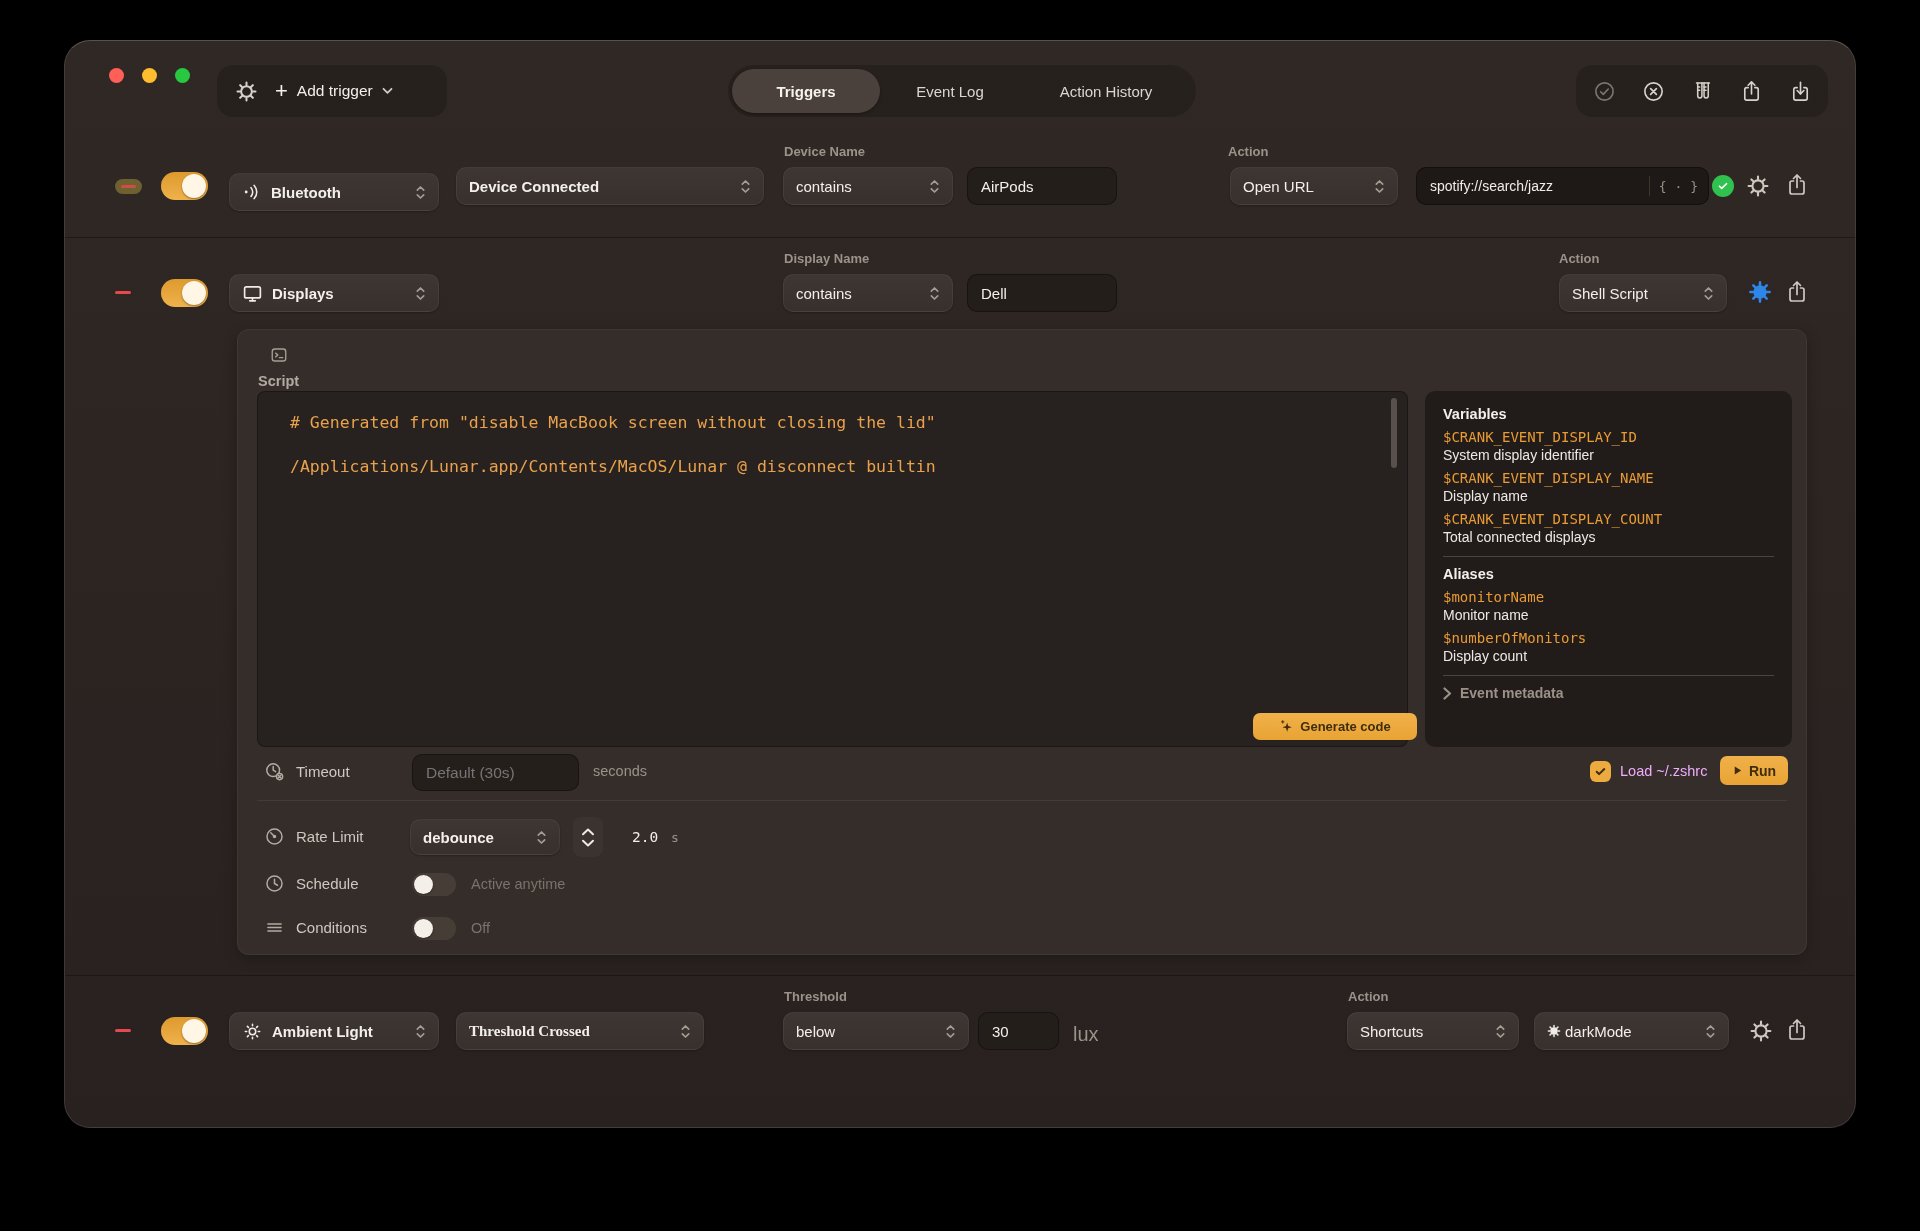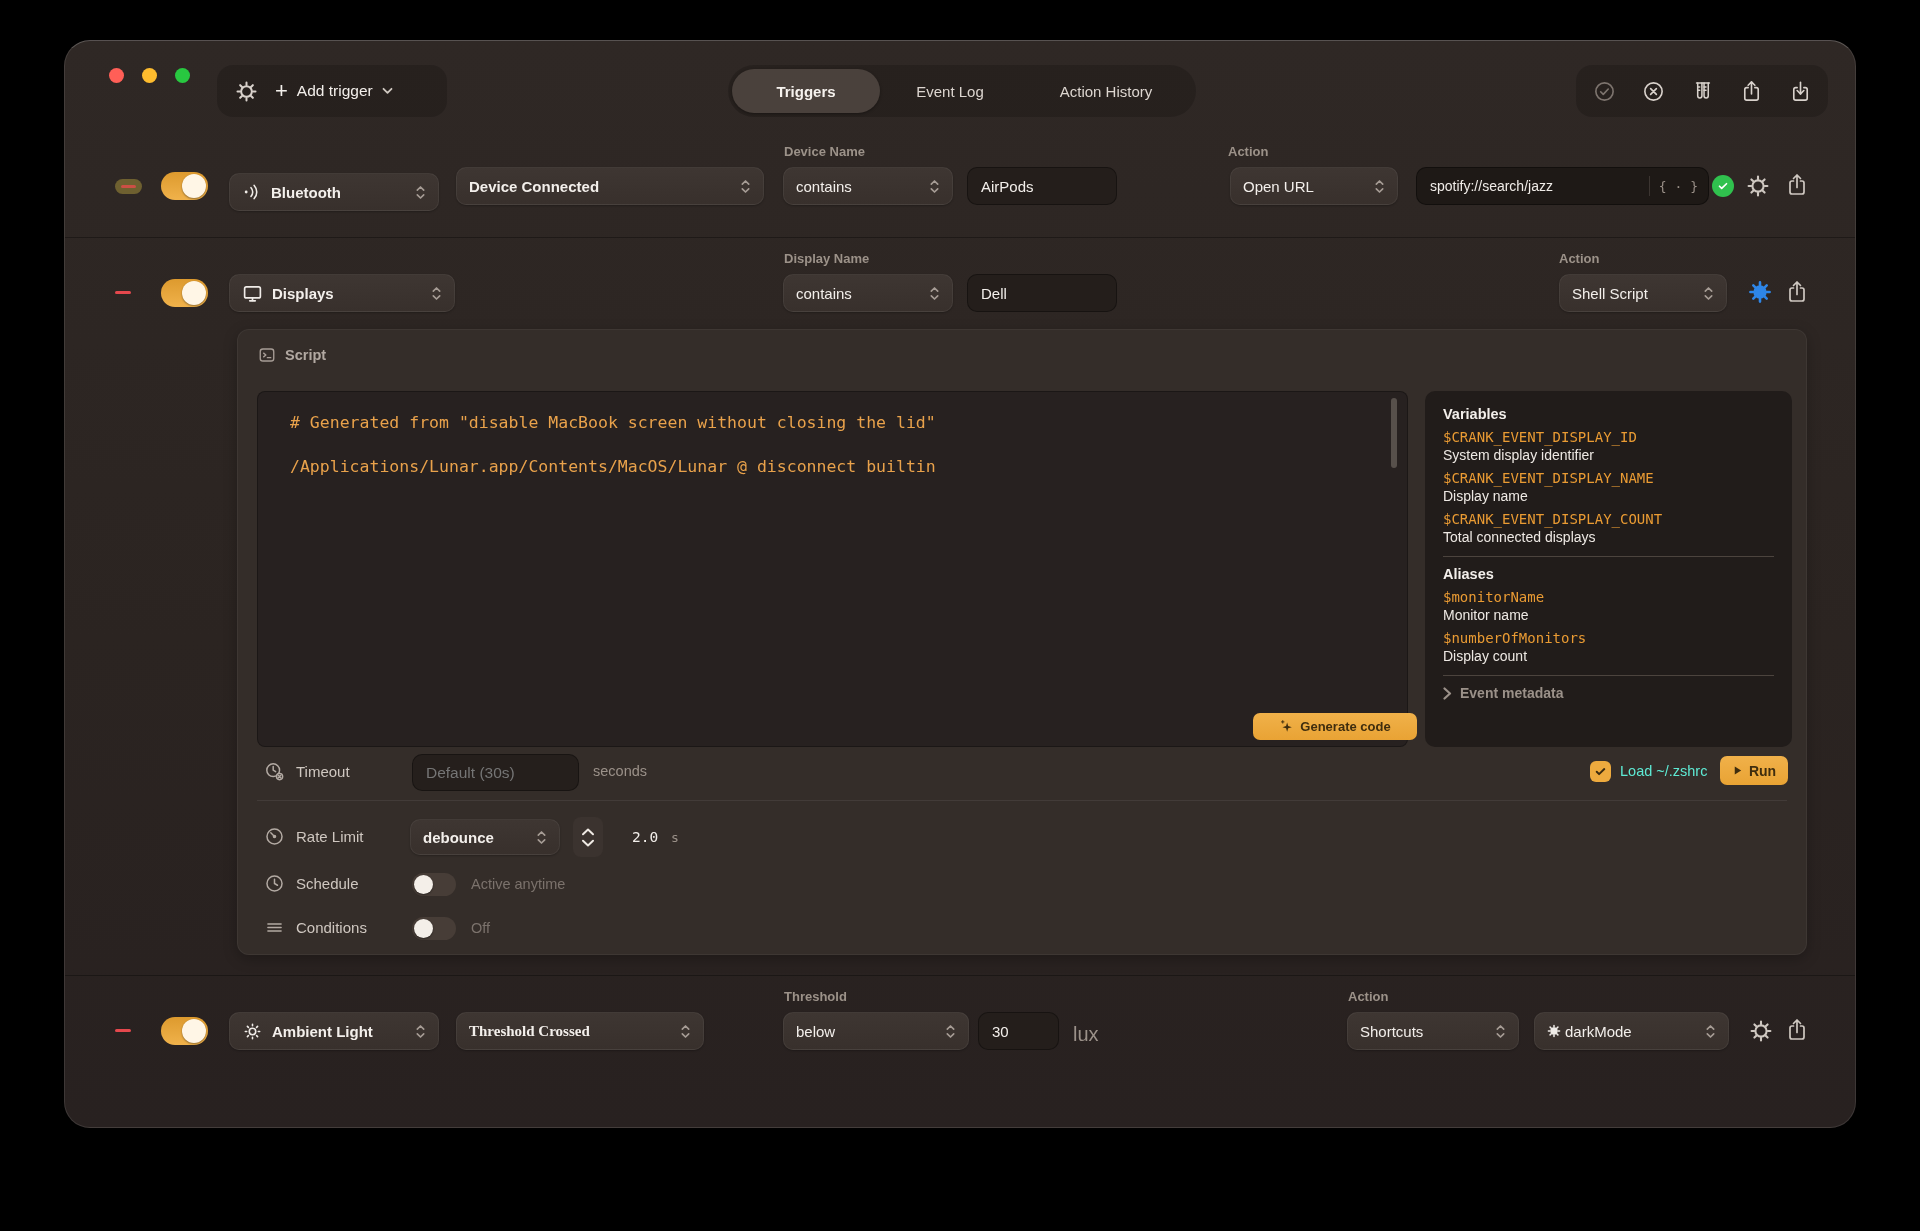--- a/index.html
+++ b/index.html
@@ -220,21 +220,21 @@
         </svg>
   </span>
 
   <div class="divider" style="top:196px;"></div>
 
   <span class="minus-bar" style="left:50px; top:250px;"></span>
   <div class="toggle-on" style="left:96px; top:238px;">
         <span class="knob"></span>
       </div>
 
-  <div class="select" style="left:164px; top:233px; width:226px;text-align:center;">
+  <div class="select" style="left:164px; top:233px; width:210px;text-align:center;">
     <svg width="21" height="21" viewBox="0 0 24 24" fill="none" stroke="#f0ece8" stroke-width="1.9" stroke-linecap="round">
       <rect x="3" y="4.5" width="18" height="12.5" rx="2"></rect>
           <path d="M12 17v3"></path>
           <path d="M8.8 20.4h6.4"></path>
     </svg>
     <span>Displays</span>
     <span class="grow"></span>
     <span class="updown">
           <svg viewBox="0 0 12 18" fill="none" stroke="currentColor" stroke-width="1.8" stroke-linecap="round" stroke-linejoin="round">
             <path d="M2.5 6.5 6 3l3.5 3.5"></path>
@@ -276,21 +276,21 @@
   </span>
   <span class="icbtn" style="left:1720px; top:239px;">
     <svg viewBox="0 0 24 24" fill="none" stroke="currentColor" stroke-width="1.7" stroke-linecap="round" stroke-linejoin="round">
           <path d="M8.5 8H7a2 2 0 0 0-2 2v9a2 2 0 0 0 2 2h10a2 2 0 0 0 2-2v-9a2 2 0 0 0-2-2h-1.5"></path>
           <path d="M12 14.5v-12"></path>
           <path d="M8.5 5.5 12 2l3.5 3.5"></path>
         </svg>
   </span>
 
   <div class="panel">
-    <div class="abs" style="left:20px; top:16px; display:flex; align-items:center; gap:9px;">
+    <div class="abs" style="left:20px; top:16px; display:flex; align-items:center; gap:9px;flex-direction:column;">
       <svg width="18" height="18" viewBox="0 0 24 24" fill="none" stroke="#a79d96" stroke-width="1.8" stroke-linecap="round" stroke-linejoin="round">
             <rect x="3" y="4" width="18" height="16" rx="3.5"></rect>
             <path d="M7.5 9.5 10.5 12l-3 2.5"></path>
             <path d="M12.5 15.5h4.5"></path>
           </svg>
       <span style="color:#b2a9a2; font-size:14.5px; font-weight:600;">Script</span>
     </div>
 
     <div class="code">
       <div class="code-line" style="top:21px;"># Generated from "disable MacBook screen without closing the lid"</div>
@@ -338,21 +338,21 @@
     </span>
     <span class="prow-label" style="left:58px; top:433px;">Timeout</span>
     <input class="tinput" style="left: 174px; top: 424px; width: 167px; height: 37px; background: rgb(37, 31, 28); font-size: 15.5px;" placeholder="Default (30s)">
     <span class="abs" style="left:355px; top:433px; color:#9b9189; font-size:14.5px;">seconds</span>
 
     <span class="abs" style="left:1352px; top:431px; width:21px; height:21px; border-radius:6px; background:#edaa3e; display:flex; align-items:center; justify-content:center;">
       <svg width="13" height="13" viewBox="0 0 24 24" fill="none" stroke="#3a2a10" stroke-width="3.6" stroke-linecap="round" stroke-linejoin="round">
             <path d="M5 12.5l4.4 4.4L19 7.5"></path>
           </svg>
     </span>
-    <span class="abs" style="left:1382px; top:433px; color:#5eead4; font-size:14.5px;">Load ~/.zshrc</span>
+    <span class="abs" style="left:1382px; top:433px; color:#f0abfc; font-size:14.5px;">Load ~/.zshrc</span>
     <button class="amber-btn abs" style="left:1482px; top:426px; width:68px; height:29px; font-size:14px;">
       <svg width="11" height="11" viewBox="0 0 24 24" fill="#3f2d0e">
             <path d="M6 3.5v17l14-8.5z"></path>
           </svg>
       <span>Run</span>
     </button>
 
     <div class="abs" style="left:19px; right:19px; top:470px; height:1px; background:rgba(255,255,255,.07);"></div>
 
     <span class="prow-icon" style="left:26px; top:496px;">

